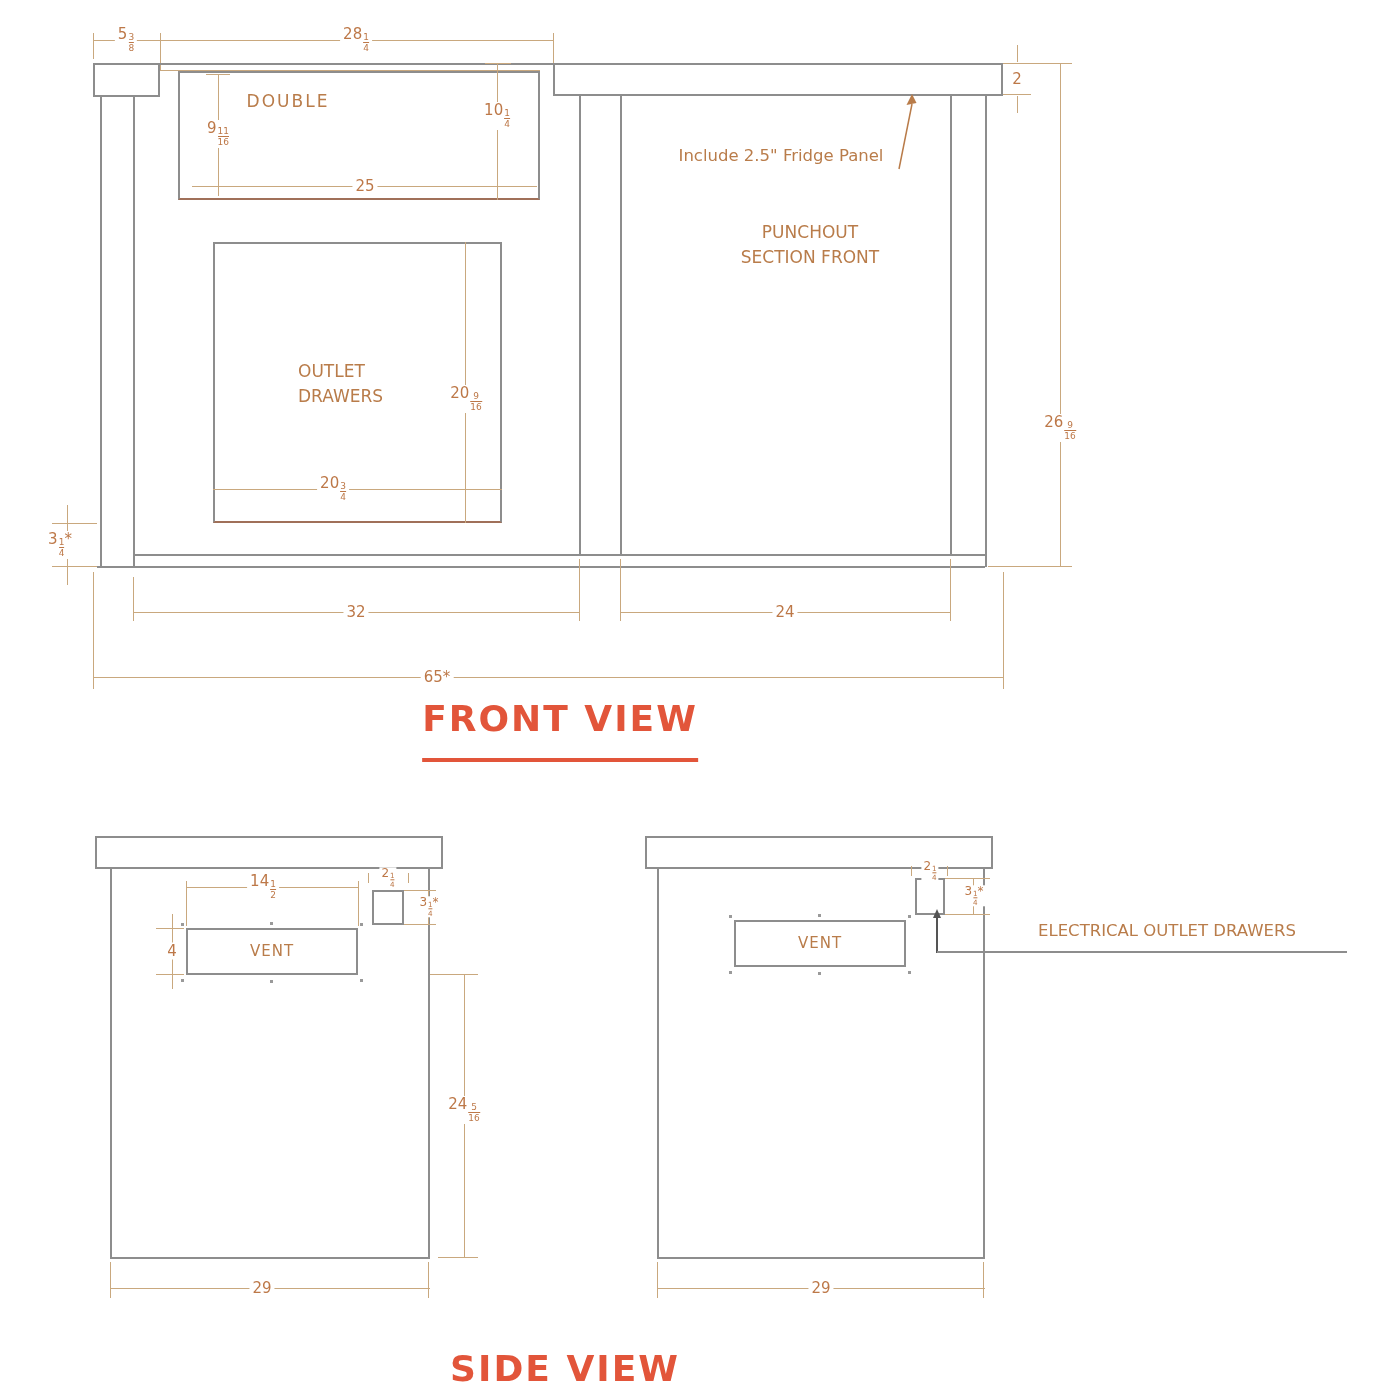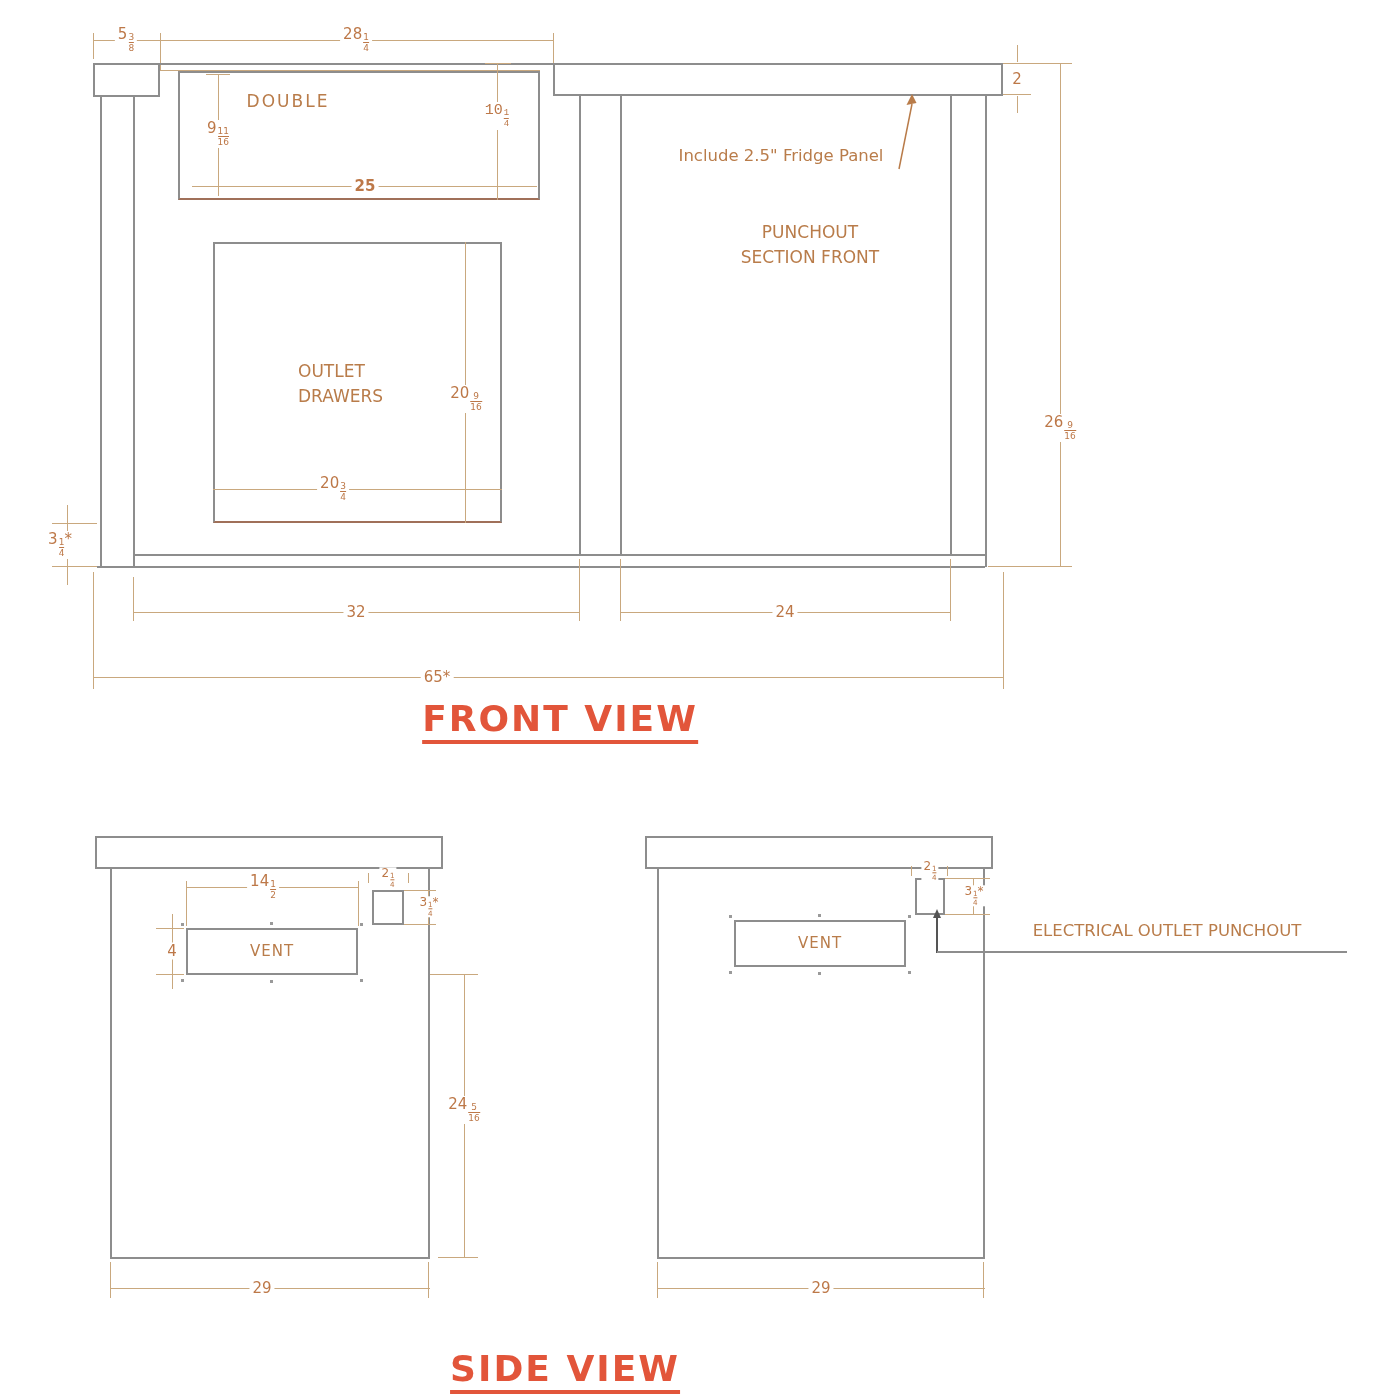--- a/index.html
+++ b/index.html
@@ -30,21 +30,21 @@
       line-height:1;vertical-align:-1px;margin-left:1px;}
   .fr .fd{border-top:1px solid currentColor;padding-top:1px;}
   
   .note{position:absolute;transform:translate(-50%,-50%);color:var(--note);font-size:17px;
         line-height:1.2;white-space:nowrap;z-index:4;}
   .note-l{position:absolute;transform:translateY(-50%);color:var(--note);font-size:17px;
         line-height:1.2;white-space:nowrap;z-index:4;}
   .tick-dot{position:absolute;width:3px;height:3px;background:#9a9a9a;}
   .title{position:absolute;transform:translateX(-50%);color:var(--title);font-size:36px;
          font-weight:bold;letter-spacing:2px;border-bottom:4px solid var(--title);
-         padding-bottom:1px;white-space:nowrap;}
+         padding-bottom:19px;white-space:nowrap;}
   .arrow-svg{position:absolute;z-index:5;}
   .dark-v{position:absolute;width:2px;background:#555;}
   .dark-h{position:absolute;height:2px;background:#8d8d8d;}
   .tri-up{position:absolute;width:0;height:0;border-left:4px solid transparent;
           border-right:4px solid transparent;border-bottom:9px solid #555;}
 </style>
 </head>
 <body>
 
 <div class="canvas">
@@ -90,27 +90,27 @@
 
     <div class="th" style="left:206px;top:74px;width:24px;"></div>
     <div class="tv" style="left:218px;top:74px;height:122px;"></div>
     <div class="dl" style="left:218px;top:134px;"><span>9</span><span class="fr">
           <span>11</span>
           <span class="fd">16</span>
         </span></div>
 
     <div class="th" style="left:485px;top:63px;width:26px;"></div>
     <div class="tv" style="left:497px;top:64px;height:136px;"></div>
-    <div class="dl" style="left:497px;top:116px;font-family:Liberation Mono, monospace;"><span>10</span><span class="fr">
+    <div class="dl" style="left:497px;top:116px;"><span>10</span><span class="fr">
           <span>1</span>
           <span class="fd">4</span>
         </span></div>
 
     <div class="th" style="left:192px;top:186px;width:345px;"></div>
-    <div class="dl" style="left:365px;top:186px;font-weight:bold;"><span>25</span></div>
+    <div class="dl" style="left:365px;top:186px;"><span>25</span></div>
 
     <div class="tv" style="left:1017px;top:45px;height:17px;"></div>
     <div class="tv" style="left:1017px;top:96px;height:17px;"></div>
     <div class="th" style="left:1003px;top:63px;width:28px;"></div>
     <div class="th" style="left:1003px;top:94px;width:28px;"></div>
     <div class="dl" style="left:1017px;top:79px;"><span>2</span></div>
 
     <div class="note" style="left:781px;top:156px;font-size:16.5px;">Include 2.5" Fridge Panel</div>
     <svg class="arrow-svg" style="left:893px;top:93px;" width="28" height="80" viewBox="0 0 28 80">
       <line x1="6" y1="76" x2="19" y2="11" stroke="#b97c4a" stroke-width="1.5"></line>
@@ -248,21 +248,21 @@
     <div class="th" style="left:945px;top:914px;width:45px;"></div>
     <div class="tv" style="left:973px;top:878px;height:37px;"></div>
     <div class="dl sm" style="left:974px;top:896px;"><span>3</span><span class="fr">
           <span>1</span>
           <span class="fd">4</span>
         </span><span>*</span></div>
 
     <div class="tri-up" style="left:933px;top:909px;"></div>
     <div class="dark-v" style="left:936px;top:917px;height:36px;"></div>
     <div class="dark-h" style="left:937px;top:951px;width:410px;"></div>
-    <div class="note" style="left:1167px;top:931px;font-size:16.5px;">ELECTRICAL OUTLET PUNCHOUT</div>
+    <div class="note" style="left:1167px;top:931px;font-size:16.5px;">ELECTRICAL OUTLET DRAWERS</div>
 
     <div class="tv" style="left:657px;top:1262px;height:36px;"></div>
     <div class="tv" style="left:983px;top:1262px;height:36px;"></div>
     <div class="th" style="left:657px;top:1288px;width:328px;"></div>
     <div class="dl" style="left:821px;top:1288px;"><span>29</span></div>
   </section>
 
   <div class="title" style="left:565px;top:1348px;">SIDE VIEW</div>
 
 </div>

